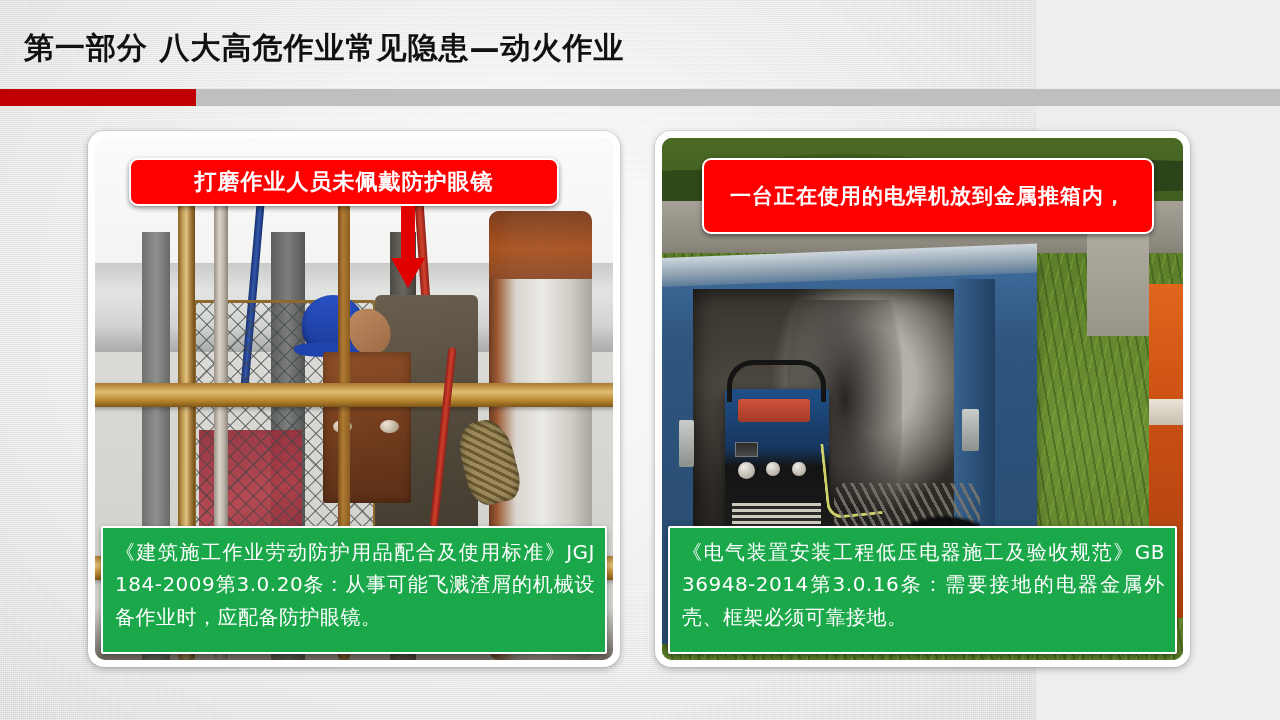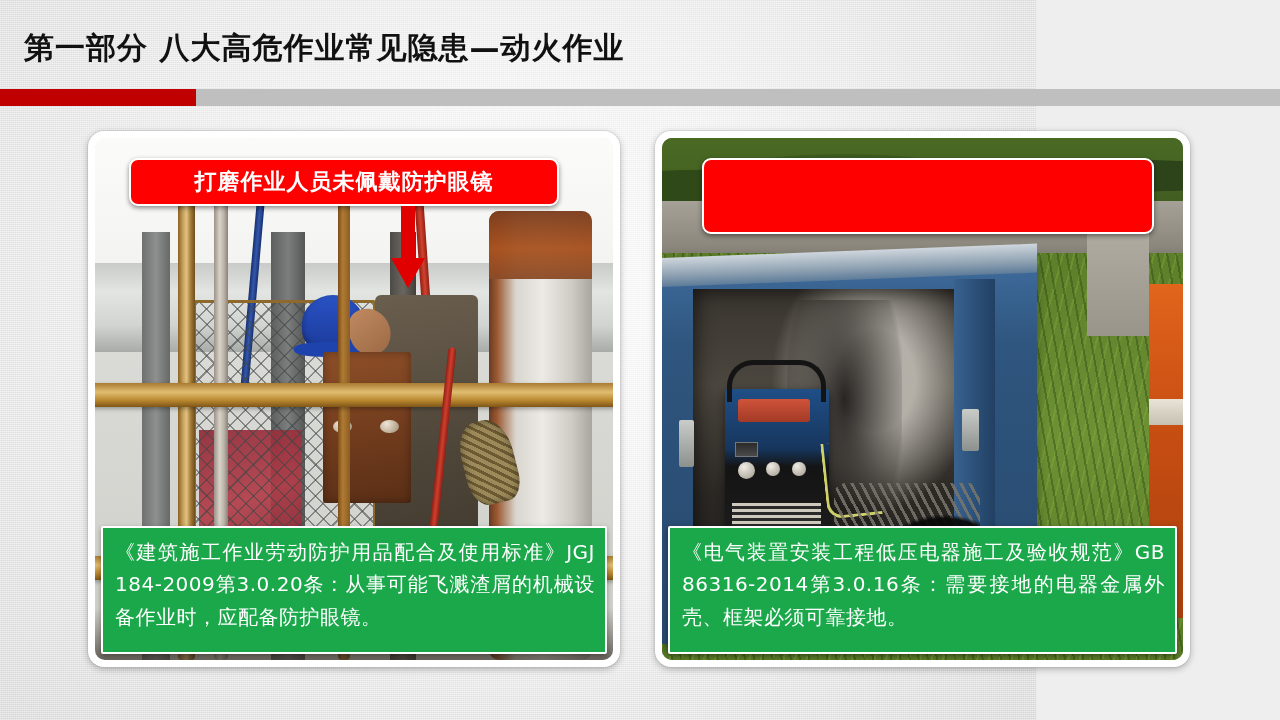--- a/index.html
+++ b/index.html
@@ -316,21 +316,22 @@
         <div class="r-knob r-k3"></div>
         <div class="r-vent"></div>
         <div class="r-wire-y"></div>
         <div class="r-cables"></div>
         <div class="r-barrier"></div>
         <div class="r-barrier-band"></div>
       </div>
 
       <div class="banner banner-right">
         <div>
+          <span>一台正在使用的电焊机放到金属推箱内，</span>
         </div>
       </div>
 
       <div class="greenbox greenbox-right">
-        <span class="gb-text">《电气装置安装工程低压电器施工及验收规范》GB 86316-2014第3.0.16条：需要接地的电器金属外壳、框架必须可靠接地。</span>
+        <span class="gb-text">《电气装置安装工程低压电器施工及验收规范》GB 36948-2014第3.0.16条：需要接地的电器金属外壳、框架必须可靠接地。</span>
       </div>
     </div>
   </div>
 </div>
 
 </body></html>

